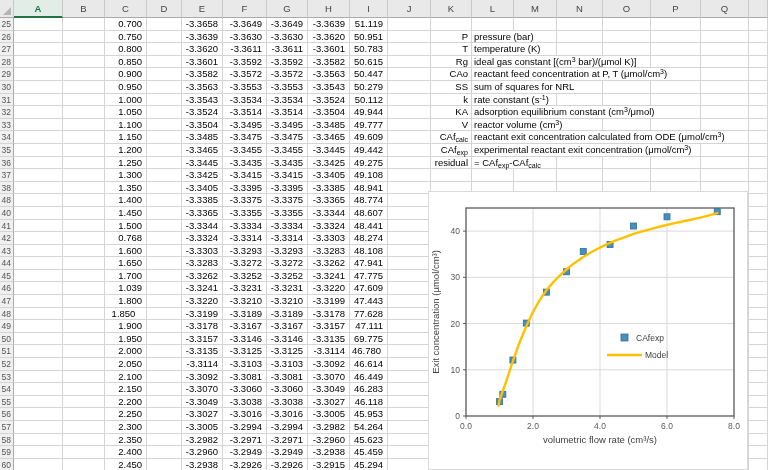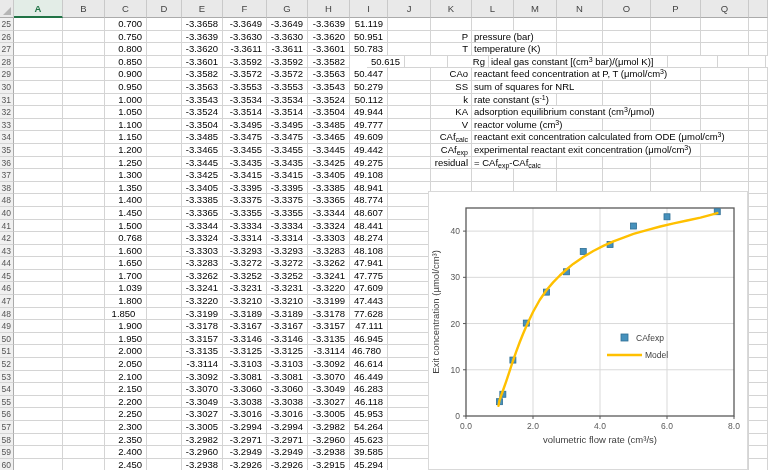--- a/index.html
+++ b/index.html
@@ -175,21 +175,21 @@
       <div class="grid-row">
         <div class="row-hdr">28</div>
         <div class="cell" style="width: 49px;"></div>
         <div class="cell" style="width: 42px;"></div>
         <div class="cell num" style="width: 42px;">0.850</div>
         <div class="cell" style="width: 35px;"></div>
         <div class="cell num" style="width: 41px;">-3.3601</div>
         <div class="cell num" style="width: 44px;">-3.3592</div>
         <div class="cell num" style="width: 41px;">-3.3592</div>
         <div class="cell num" style="width: 42px;">-3.3582</div>
-        <div class="cell num" style="width: 38px; margin-left: 17px;">50.615</div>
+        <div class="cell num" style="width: 38px;">50.615</div>
         <div class="cell" style="width: 43px;"></div>
         <div class="cell sym" style="width: 41px;">Rg</div>
         <div class="cell desc" style="width: 42px;">
           <span class="ov">ideal gas constant [(cm<sup>3</sup> bar)/(μmol K)]</span>
         </div>
         <div class="cell" style="width: 43px;"></div>
         <div class="cell" style="width: 46px;"></div>
         <div class="cell" style="width: 48px;"></div>
         <div class="cell" style="width: 50px;"></div>
         <div class="cell" style="width: 48px;"></div>
@@ -655,21 +655,21 @@
       <div class="grid-row">
         <div class="row-hdr">50</div>
         <div class="cell" style="width: 49px;"></div>
         <div class="cell" style="width: 42px;"></div>
         <div class="cell num" style="width: 42px;">1.950</div>
         <div class="cell" style="width: 35px;"></div>
         <div class="cell num" style="width: 41px;">-3.3157</div>
         <div class="cell num" style="width: 44px;">-3.3146</div>
         <div class="cell num" style="width: 41px;">-3.3146</div>
         <div class="cell num" style="width: 42px;">-3.3135</div>
-        <div class="cell num" style="width: 38px;">46.945</div>
+        <div class="cell num" style="width: 38px;">69.775</div>
         <div class="cell" style="width: 43px;"></div>
         <div class="cell" style="width: 41px;"></div>
         <div class="cell" style="width: 42px;"></div>
         <div class="cell" style="width: 43px;"></div>
         <div class="cell" style="width: 46px;"></div>
         <div class="cell" style="width: 48px;"></div>
         <div class="cell" style="width: 50px;"></div>
         <div class="cell" style="width: 48px;"></div>
         <div class="cell" style="width: 19px;"></div>
       </div>
@@ -844,21 +844,21 @@
       <div class="grid-row">
         <div class="row-hdr">59</div>
         <div class="cell" style="width: 49px;"></div>
         <div class="cell" style="width: 42px;"></div>
         <div class="cell num" style="width: 42px;">2.400</div>
         <div class="cell" style="width: 35px;"></div>
         <div class="cell num" style="width: 41px;">-3.2960</div>
         <div class="cell num" style="width: 44px;">-3.2949</div>
         <div class="cell num" style="width: 41px;">-3.2949</div>
         <div class="cell num" style="width: 42px;">-3.2938</div>
-        <div class="cell num" style="width: 38px;">39.585</div>
+        <div class="cell num" style="width: 38px;">45.459</div>
         <div class="cell" style="width: 43px;"></div>
         <div class="cell" style="width: 41px;"></div>
         <div class="cell" style="width: 42px;"></div>
         <div class="cell" style="width: 43px;"></div>
         <div class="cell" style="width: 46px;"></div>
         <div class="cell" style="width: 48px;"></div>
         <div class="cell" style="width: 50px;"></div>
         <div class="cell" style="width: 48px;"></div>
         <div class="cell" style="width: 19px;"></div>
       </div>

